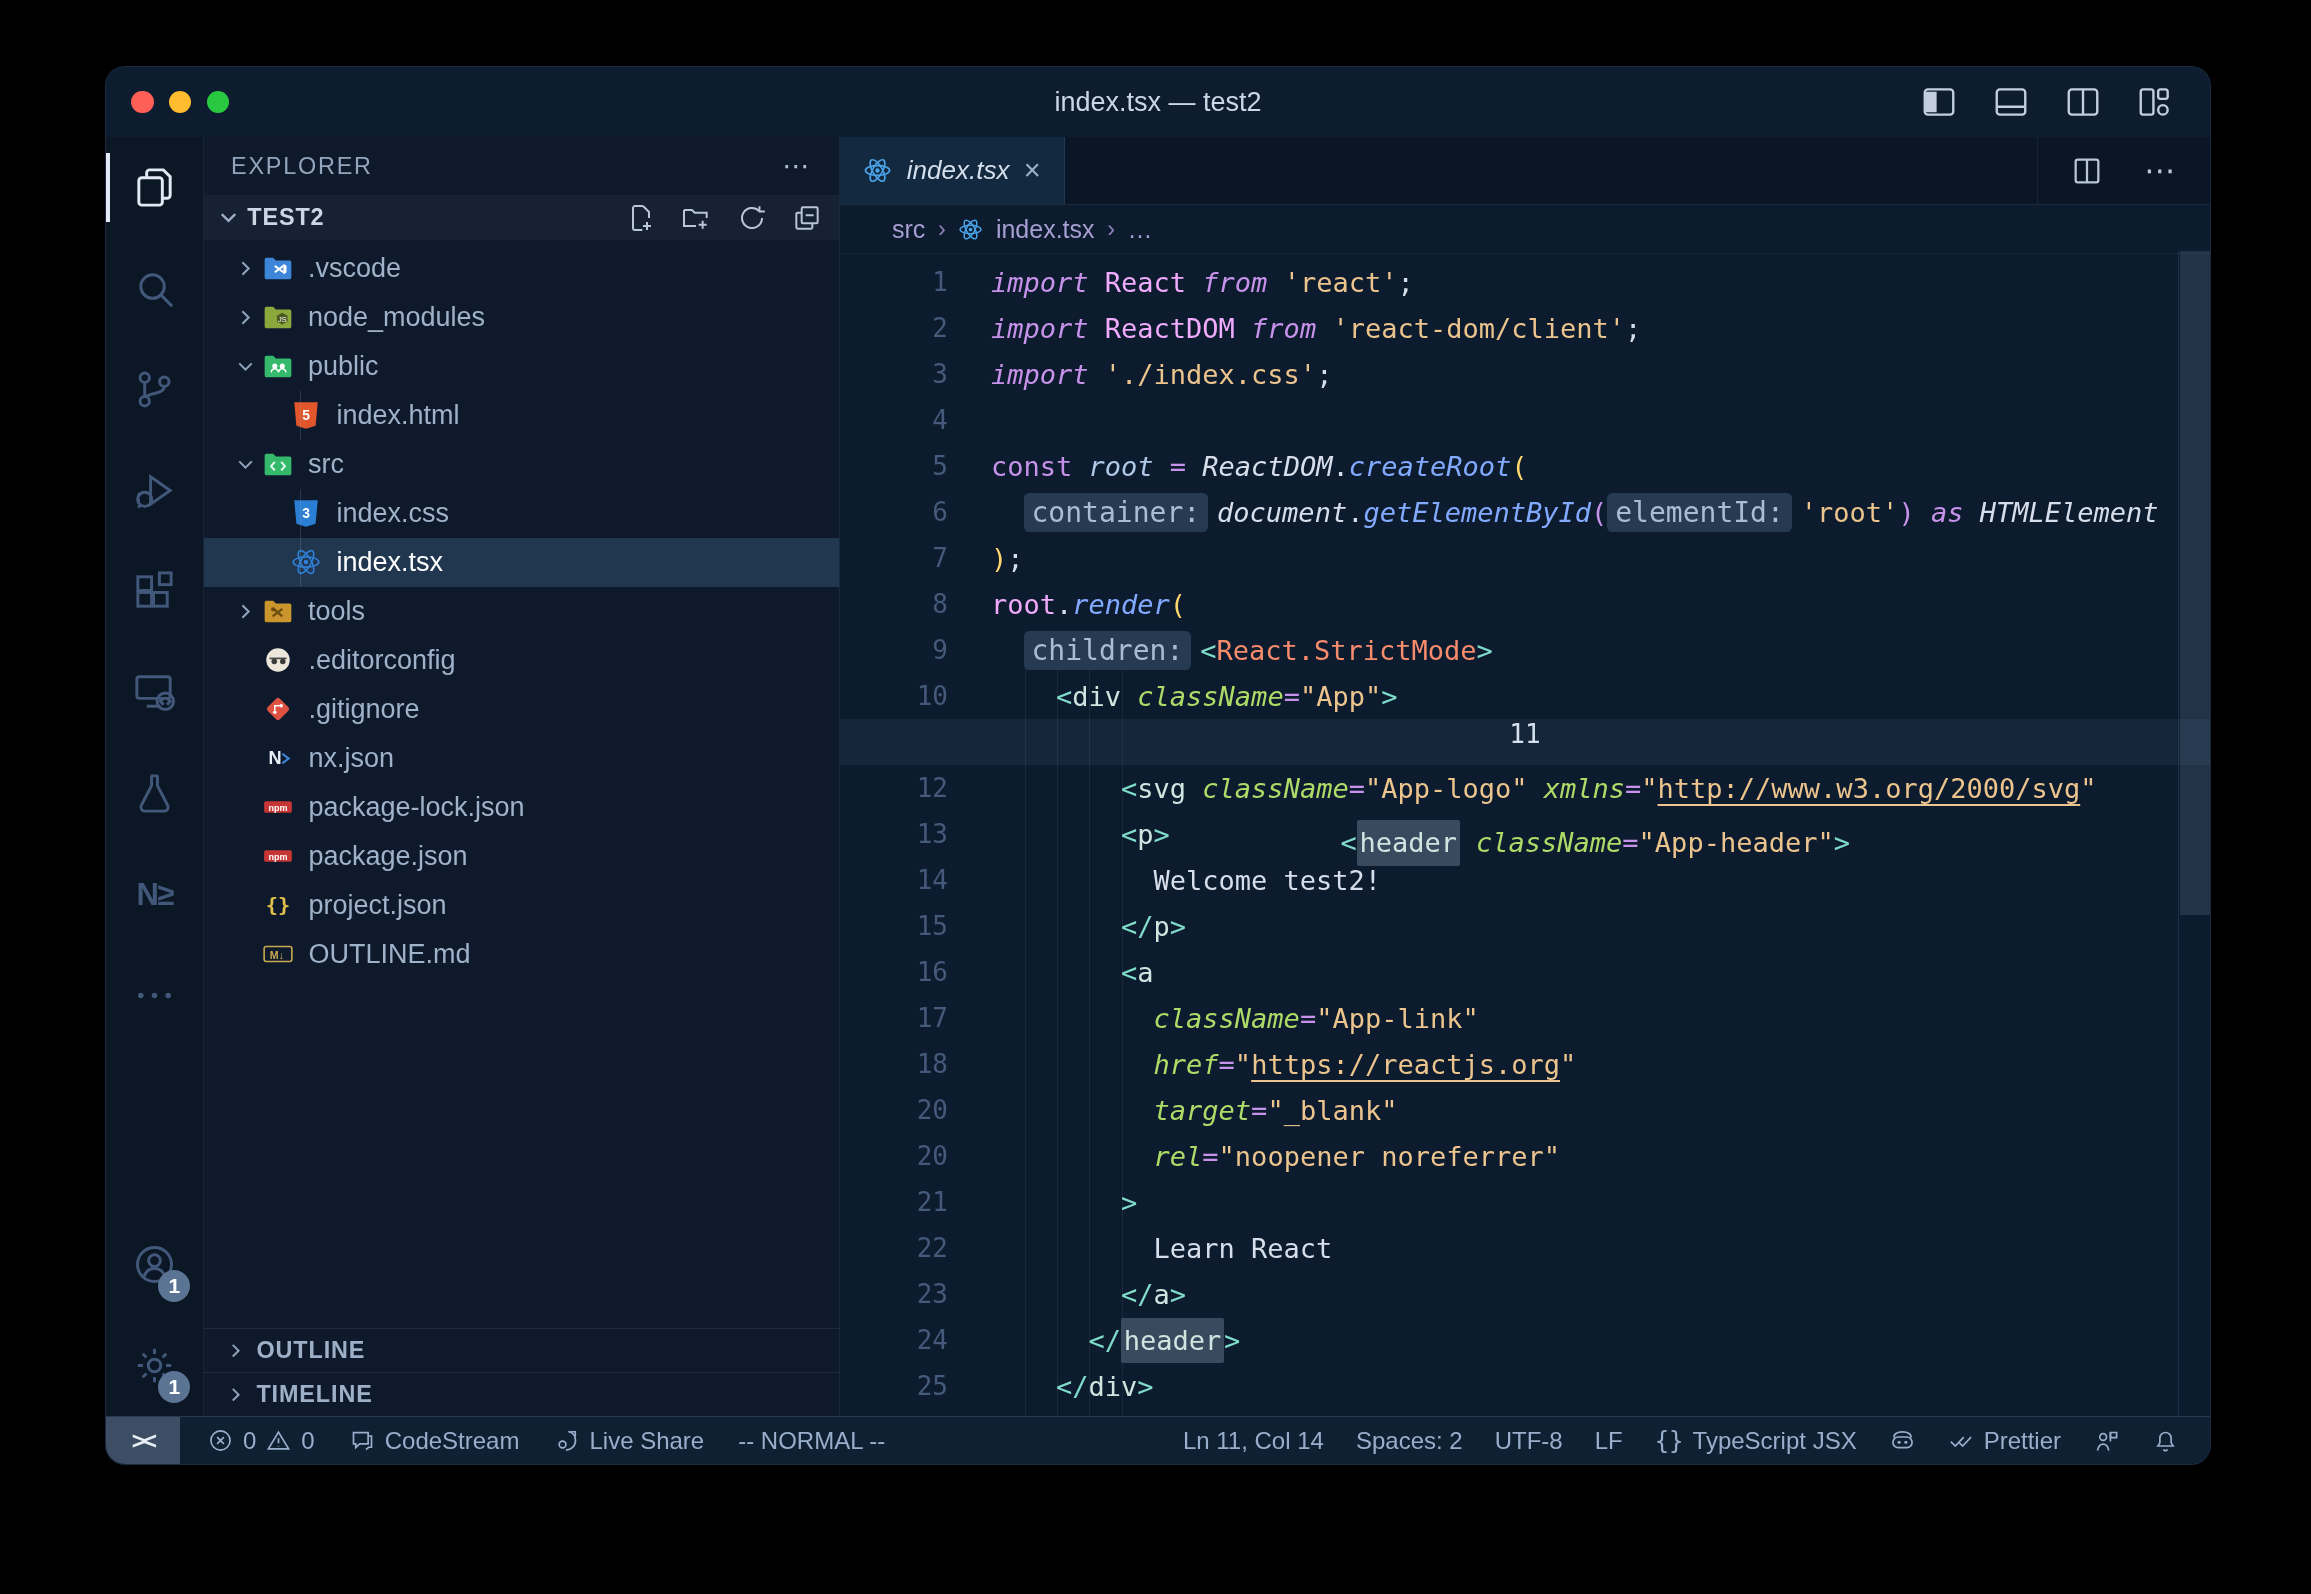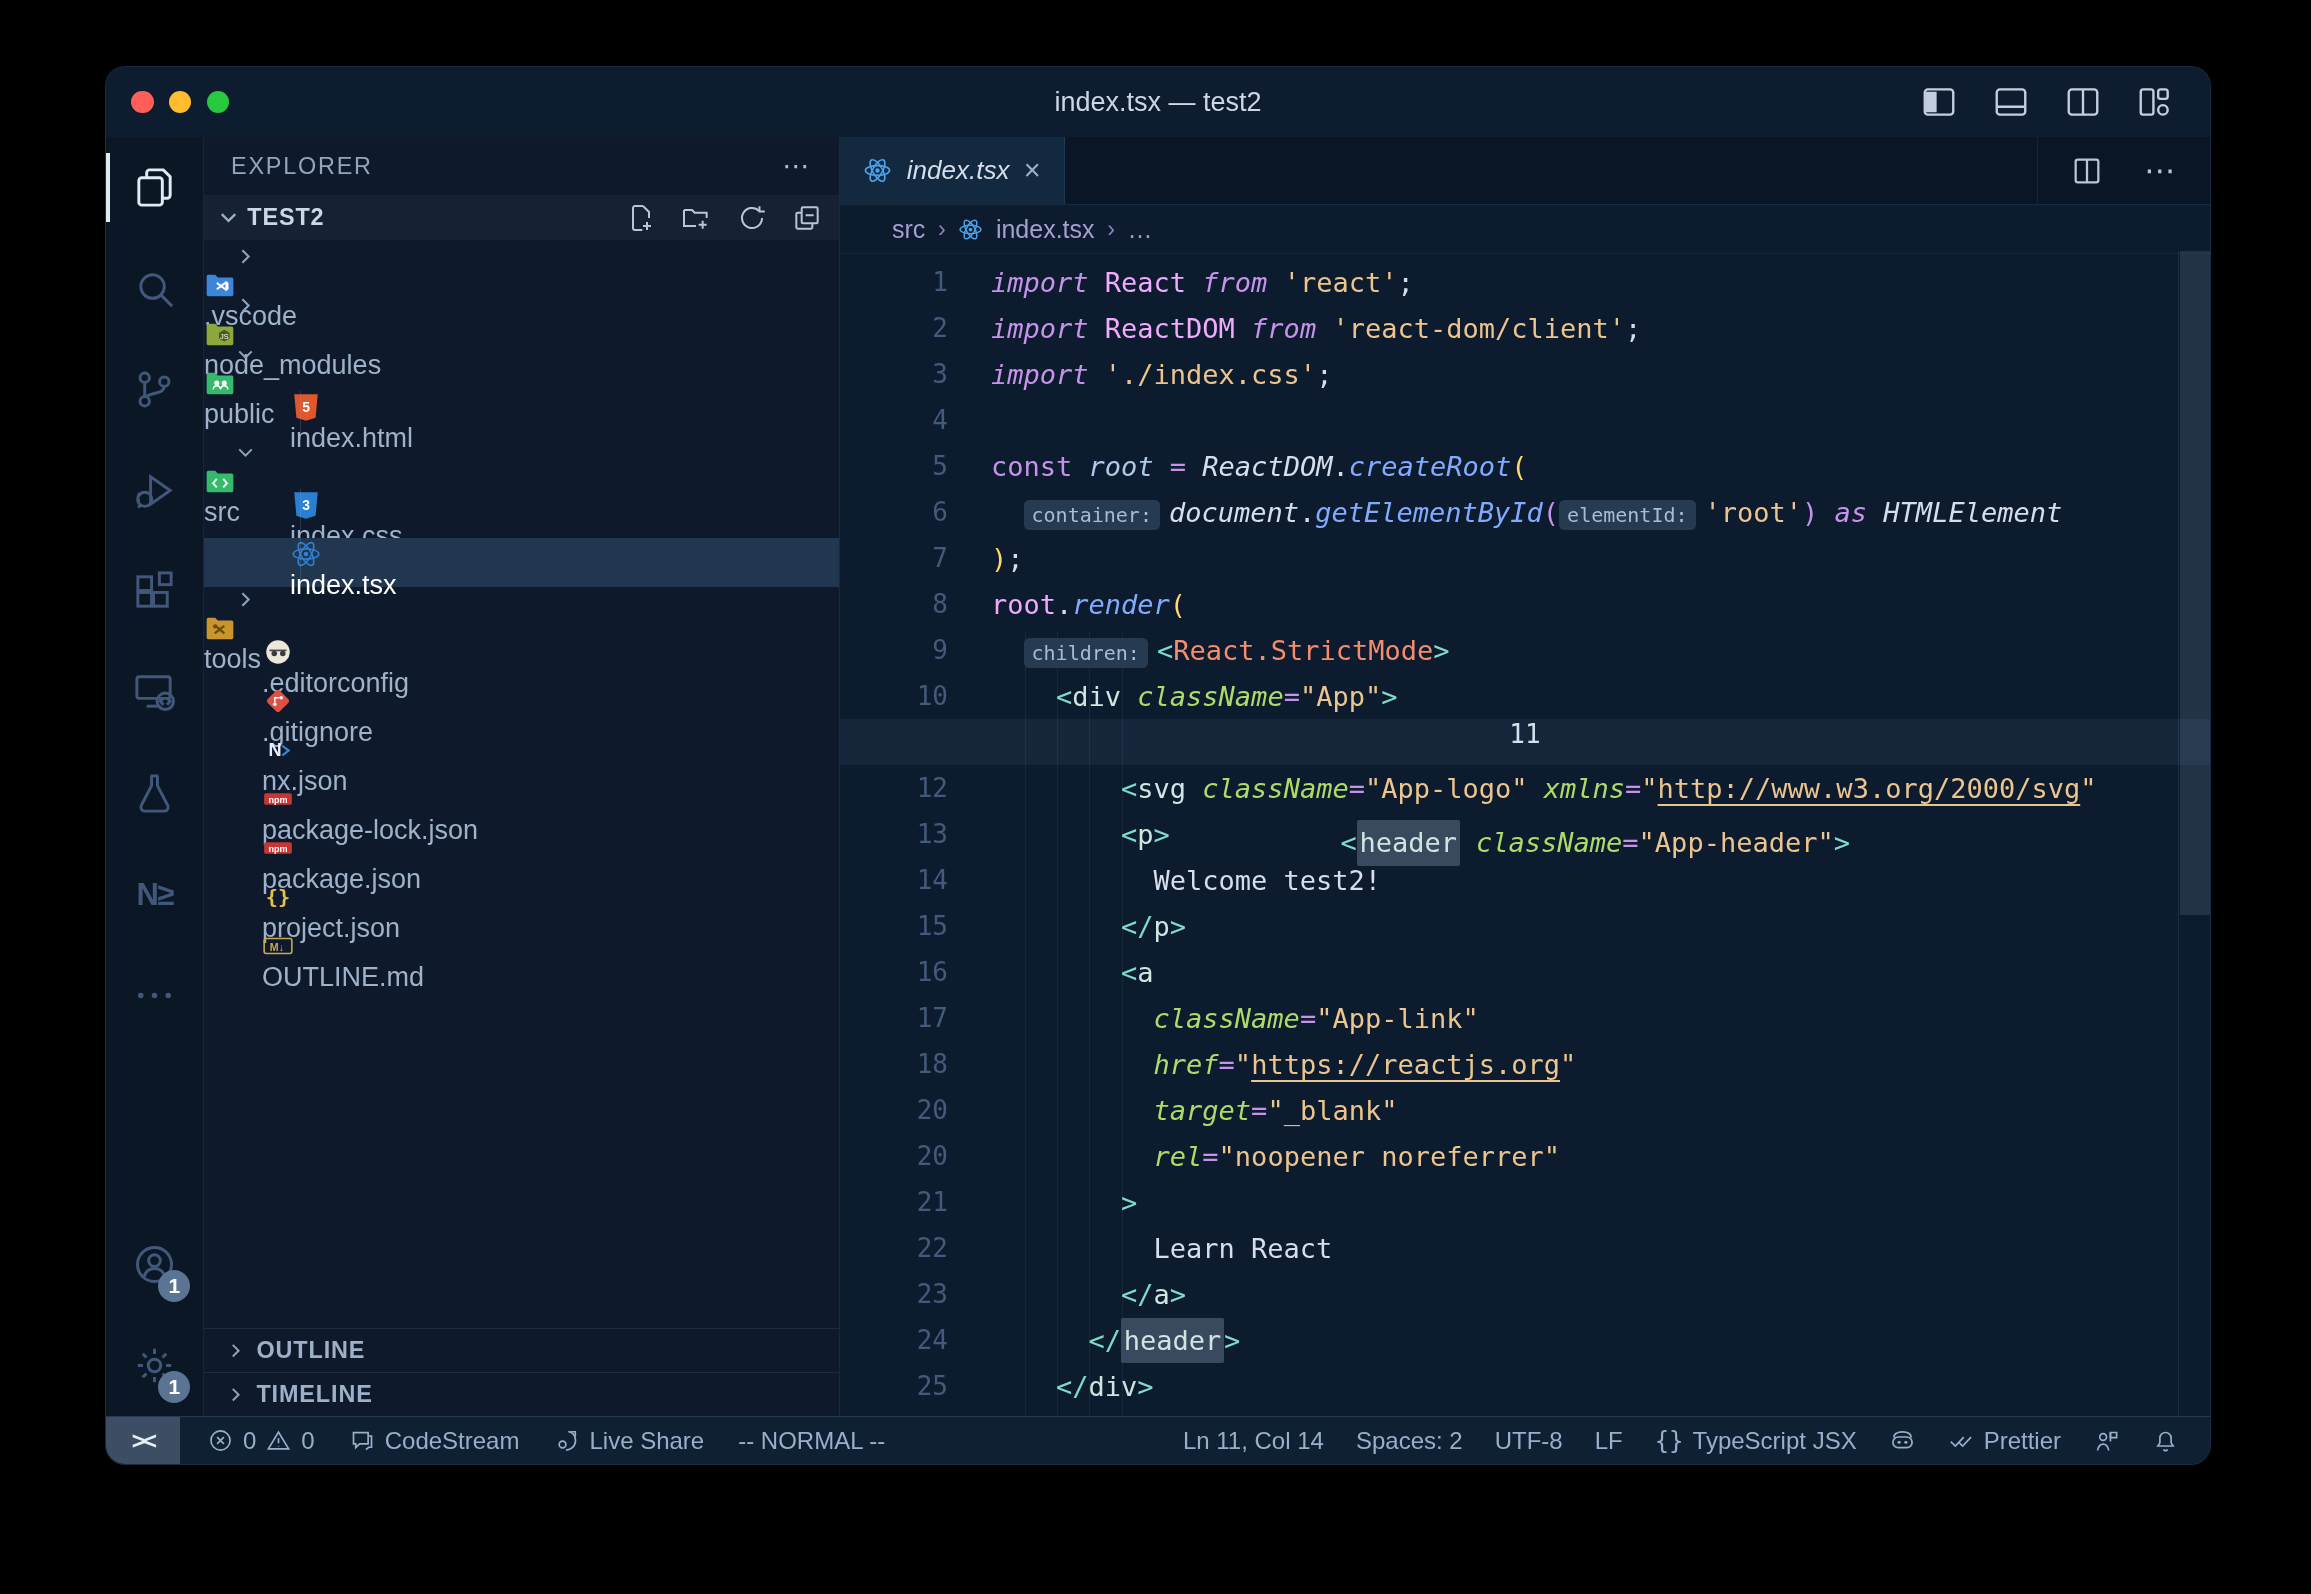--- a/index.html
+++ b/index.html
@@ -24,21 +24,21 @@
   
   .sidebar{width:635px;flex:0 0 635px;background:#0e1a2c;display:flex;flex-direction:column;min-height:0;border-right:0.9px solid rgba(90,120,160,.15);}
   .exp-header{height:58px;flex:0 0 58px;display:flex;align-items:center;padding:0 27px;color:#93a5bd;font-size:23.4px;letter-spacing:1.8px;}
   .exp-header .dots{margin-left:auto;font-size:27px;letter-spacing:2.7px;color:#aebdd2;}
   .proj-header{height:45px;flex:0 0 45px;display:flex;align-items:center;background:rgba(255,255,255,.035);padding:0 16px 0 10.8px;color:#ccd7e5;}
   .proj-header .chev{width:27px;height:27px;color:#9db0c7;margin-right:5.4px;}
   .proj-header .pname{font-weight:bold;font-size:23.4px;letter-spacing:0.9px;}
   .proj-actions{margin-left:auto;display:flex;gap:23.4px;color:#b9c6d8;}
   .proj-actions svg{width:32px;height:32px;}
   .tree{flex:1;min-height:0;overflow:hidden;padding-top:3.6px;}
-  .trow{height:49px;display:flex;align-items:flex-start;color:#9fb2c9;font-size:27px;position:relative;flex-direction:column;}
+  .trow{height:49px;display:flex;align-items:center;color:#9fb2c9;font-size:27px;position:relative;}
   .trow .chev{width:25px;height:25px;margin-left:29px;margin-right:3.6px;color:#8fa3bb;flex:0 0 25px;}
   .trow.nochev{padding-left:58px;}
   .trow.child{padding-left:86px;}
   .trow.child::before{content:"";position:absolute;left:96px;top:0;bottom:0;width:0.9px;background:rgba(140,160,185,.22);}
   .trow .ficon{width:32px;height:32px;margin-right:14.4px;flex:0 0 32px;display:flex;align-items:center;justify-content:center;}
   .trow.selected{background:#20374f;color:#fff;}
   .side-bottom{flex:0 0 auto;}
   .sec-row{height:43px;display:flex;align-items:center;padding-left:20px;border-top:0.9px solid rgba(255,255,255,.08);color:#9db0c7;font-weight:bold;font-size:23.4px;letter-spacing:0.9px;gap:9px;}
   .sec-row .chev{width:23.4px;height:23.4px;color:#8fa3bb;}
   
@@ -72,21 +72,21 @@
   .tk-strU{color:#ecc48d;text-decoration:underline;text-underline-offset:6.3px;text-decoration-thickness:1.8px;}
   .tk-p1{color:#ffd76e}
   .tk-p2{color:#c792ea}
   .tk-pun{color:#d6deeb}
   .tk-tagb{color:#7fdbca}
   .tk-tag{color:#cfe6e0}
   .tk-cmp{color:#f78c6c}
   .tk-attr{color:#addb67;font-style:italic}
   .tk-eq{color:#c792ea}
   .tk-txt{color:#d6deeb}
-  .tk-hint{background:#263a52;color:#a9bcd4;border-radius:5.4px;padding:2.7px 8px;margin-right:9px;font-size:20px;}
+  .tk-hint{background:#263a52;color:#a9bcd4;border-radius:5.4px;padding:2.7px 8px;margin-right:9px;font-size:28px;}
   .tk-hl{background:#394a5f;padding:7.2px 2.7px;border-radius:1.8px;}
   .scrollbar{position:absolute;top:0;right:0;bottom:0;width:31px;border-left:0.9px solid rgba(110,140,175,.18);}
   .sb-thumb{position:absolute;top:0;left:0.9px;right:0;height:57%;background:rgba(150,175,205,.16);}
   
   .statusbar{height:47px;flex:0 0 47px;background:#0f2033;border-top:0.9px solid rgba(90,120,160,.3);display:flex;align-items:center;font-size:24px;color:#99aecb;}
   .remote{width:74px;height:100%;background:#3c4d64;color:#e8eef6;display:flex;align-items:center;justify-content:center;font-weight:bold;font-size:24px;letter-spacing:-2.7px;}
   .sb-left{display:flex;align-items:center;gap:34px;padding-left:27px;}
   .sb-right{margin-left:auto;display:flex;align-items:flex-end;gap:32px;padding-right:31px;}
   .sb-item{display:flex;align-items:center;gap:9px;white-space:nowrap;}
   .sb-item svg{width:27px;height:27px;}

